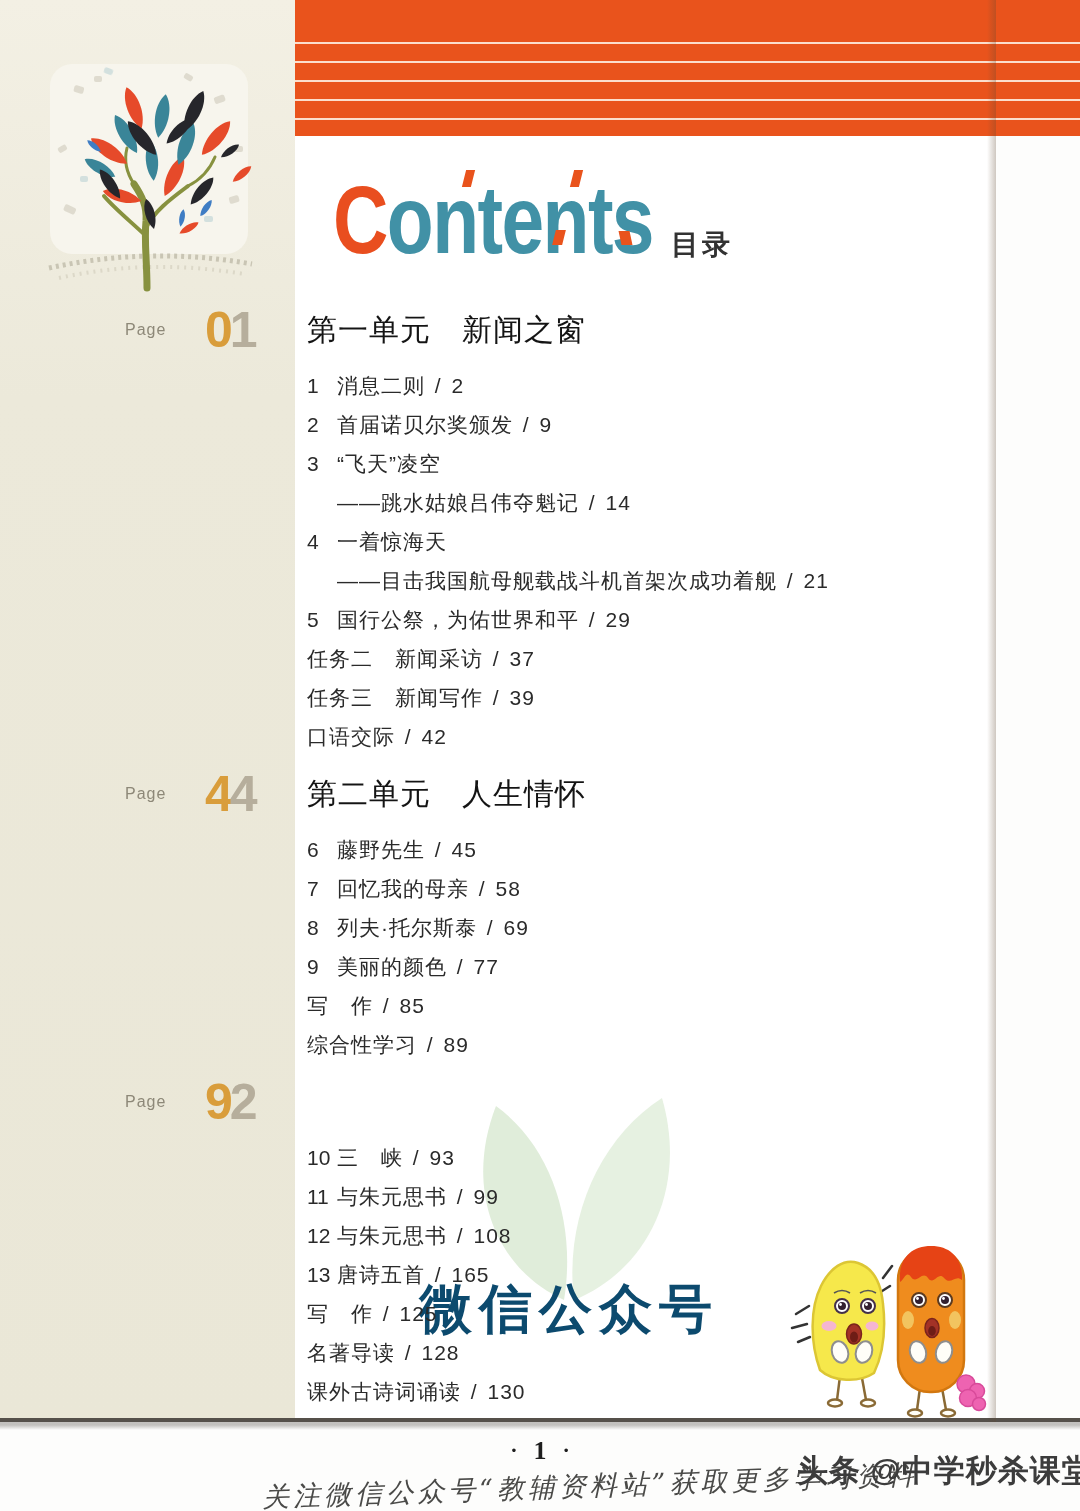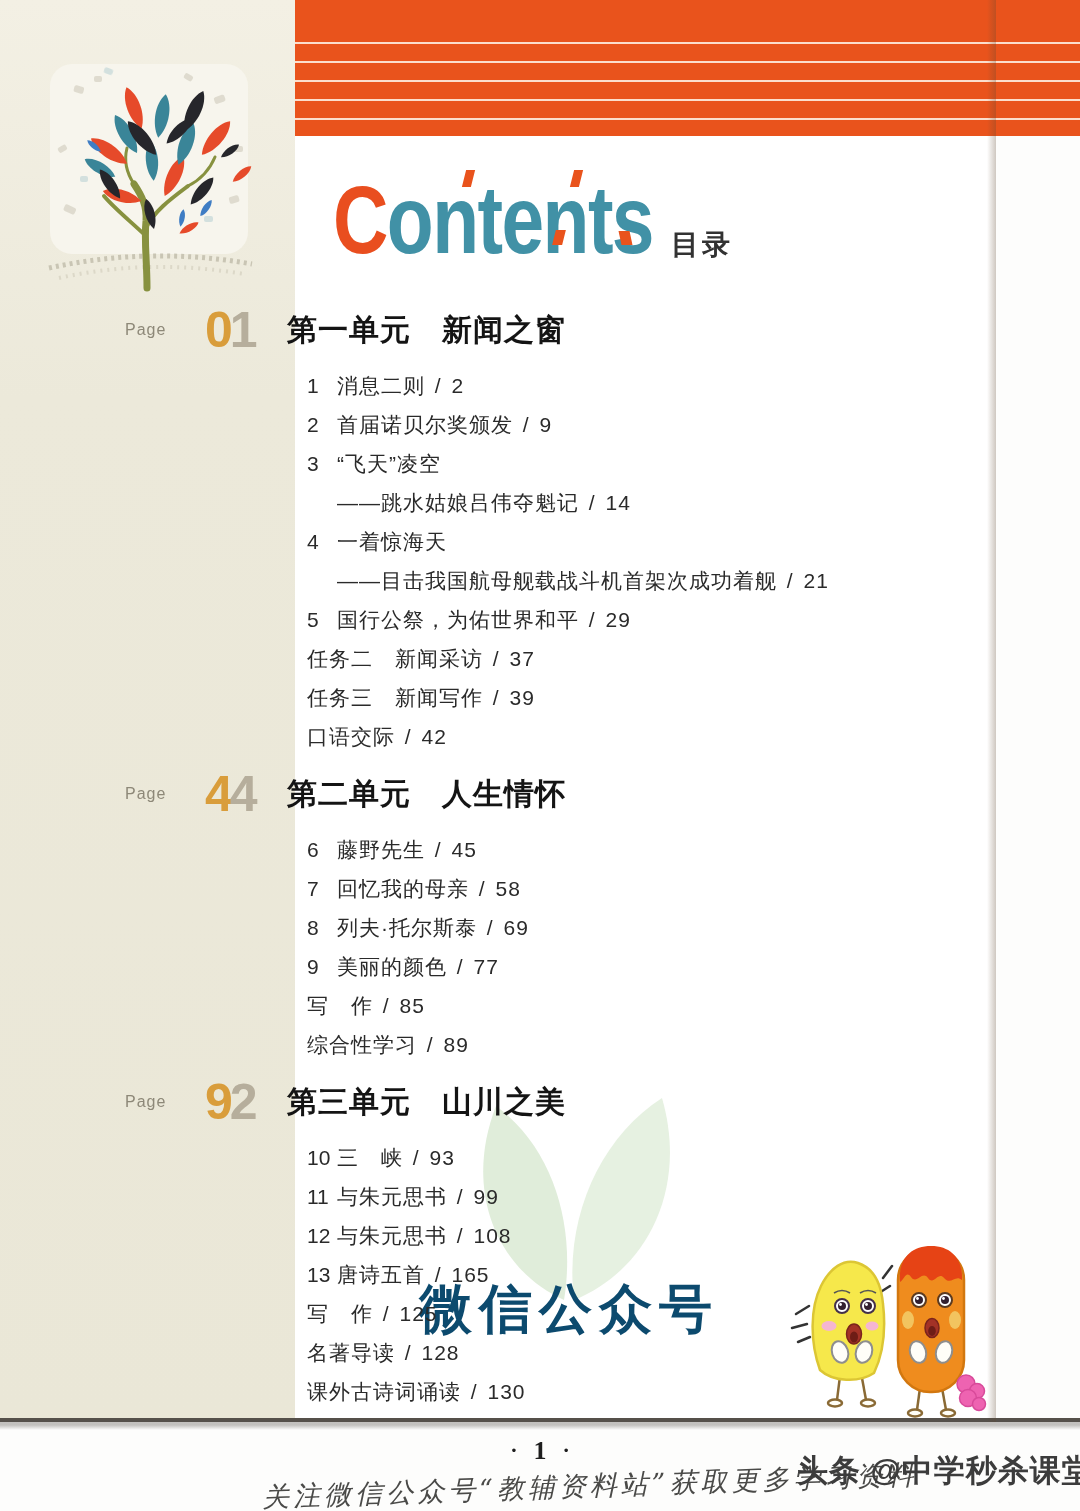--- a/index.html
+++ b/index.html
@@ -52,21 +52,21 @@
   .wm-line2 { top:280px; }
 
   
   #sections { position:absolute; left:0; top:302px; width:1080px; z-index:2; }
   .toc-section { margin-bottom:10px; }
   .section-header { display:flex; align-items:center; height:56px; margin-bottom:8px; }
   .page-label { margin-left:125px; width:80px; font-size:16px; color:#8d8878; letter-spacing:1px; }
   .page-digits { width:82px; font-size:50px; font-weight:bold; letter-spacing:-3px; line-height:50px; }
   .digit-primary { color:#d99d3b; }
   .digit-secondary { color:#b6ae9c; }
-  .unit-title { font-size:30px; font-weight:bold; color:#141414; letter-spacing:1px; font-family:"Liberation Sans",sans-serif; }
+  .unit-title { margin-left:20px; font-size:30px; font-weight:normal; color:#141414; letter-spacing:1px; font-family:"Liberation Sans",sans-serif; }
   .entry-row { padding-left:307px; height:39px; line-height:39px; font-size:21px; color:#2a2a2a; white-space:nowrap; letter-spacing:1px; }
   .entry-num { display:inline-block; width:30px; letter-spacing:0; }
   .entry-sep { padding:0 3px; color:#2a2a2a; }
 
   
   .mascots { position:absolute; left:780px; top:1220px; width:212px; height:200px; z-index:3; }
 
   
   .page-edge { position:absolute; right:0; top:0; width:9px; height:1422px;
     background:linear-gradient(to left, rgba(95,72,48,.30), rgba(95,72,48,0)); z-index:6; }
@@ -200,21 +200,20 @@
         <div class="entry-row"><span class="entry-num">7</span><span class="entry-title">回忆我的母亲</span><span class="entry-sep"> / </span><span class="entry-page">58</span></div>
         <div class="entry-row"><span class="entry-num">8</span><span class="entry-title">列夫·托尔斯泰</span><span class="entry-sep"> / </span><span class="entry-page">69</span></div>
         <div class="entry-row"><span class="entry-num">9</span><span class="entry-title">美丽的颜色</span><span class="entry-sep"> / </span><span class="entry-page">77</span></div>
         <div class="entry-row"><span class="entry-title">写　作</span><span class="entry-sep"> / </span><span class="entry-page">85</span></div>
         <div class="entry-row"><span class="entry-title">综合性学习</span><span class="entry-sep"> / </span><span class="entry-page">89</span></div>
       </div>
       <div class="toc-section">
         <div class="section-header">
           <span class="page-label">Page</span>
           <span class="page-digits"><span class="digit-primary">9</span><span class="digit-secondary">2</span></span>
-          <h2 class="unit-title">第三单元　山川之美</h2>
         </div>
         <div class="entry-row"><span class="entry-num">10</span><span class="entry-title">三　峡</span><span class="entry-sep"> / </span><span class="entry-page">93</span></div>
         <div class="entry-row"><span class="entry-num">11</span><span class="entry-title">与朱元思书</span><span class="entry-sep"> / </span><span class="entry-page">99</span></div>
         <div class="entry-row"><span class="entry-num">12</span><span class="entry-title">与朱元思书</span><span class="entry-sep"> / </span><span class="entry-page">108</span></div>
         <div class="entry-row"><span class="entry-num">13</span><span class="entry-title">唐诗五首</span><span class="entry-sep"> / </span><span class="entry-page">165</span></div>
         <div class="entry-row"><span class="entry-title">写　作</span><span class="entry-sep"> / </span><span class="entry-page">125</span></div>
         <div class="entry-row"><span class="entry-title">名著导读</span><span class="entry-sep"> / </span><span class="entry-page">128</span></div>
         <div class="entry-row"><span class="entry-title">课外古诗词诵读</span><span class="entry-sep"> / </span><span class="entry-page">130</span></div>
       </div>
     </div>

